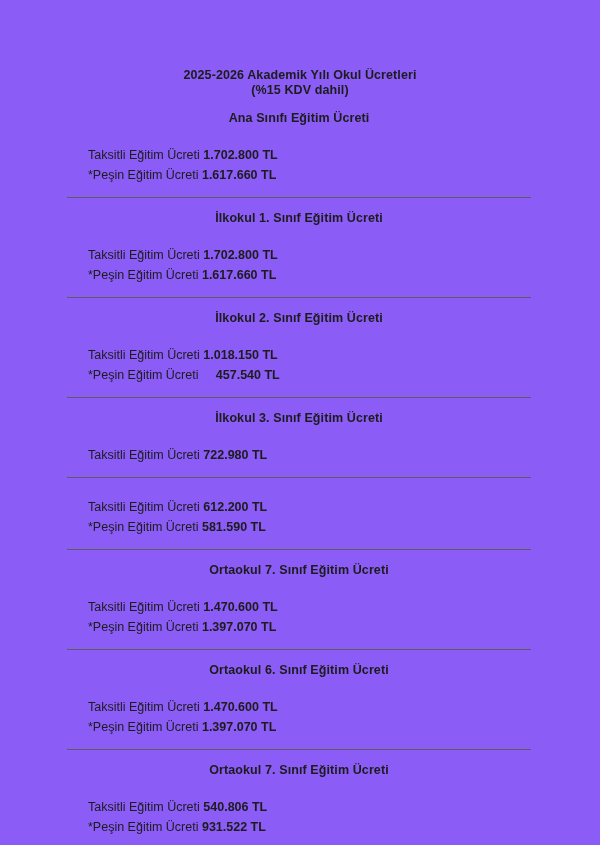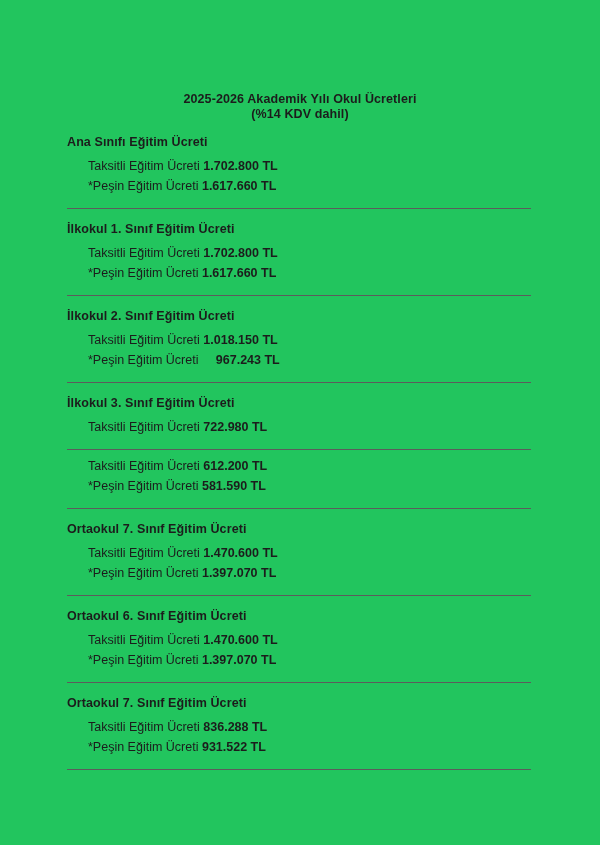--- a/index.html
+++ b/index.html
@@ -5,46 +5,47 @@
   html, body {
     margin: 0;
     padding: 0;
     background: #ffffff;
   }
   .page {
     position: relative;
     width: 600px;
     height: 845px;
     box-sizing: border-box;
-    background: #22c55e;
+    background: #8b5cf6;
     overflow: hidden;
-    padding-top: 92px;
+    padding-top: 68px;
     font-family: "Liberation Sans", sans-serif;
     color: #1c1c1c;
   }
   .title-block {
     text-align: center;
     font-weight: bold;
     font-size: 12.5px;
     line-height: 15px;
     letter-spacing: 0.1px;
   }
   .content {
     margin-left: 67px;
     margin-right: 69px; 
   }
   .section-heading {
     font-weight: bold;
     font-size: 12.5px;
     line-height: 16px;
     margin-top: 12px;
     letter-spacing: 0.1px;
+    text-align: center;
   }
   .rows {
-    margin-top: 6px;
+    margin-top: 19px;
   }
   .fee-row {
     font-size: 12.5px;
     line-height: 20px;
     padding-left: 21px;
   }
   .fee-label {
     font-weight: normal;
   }
   .fee-value {
@@ -57,21 +58,21 @@
     margin: 12px 0 0 0;
   }
 </style>
 </head>
 <body>
 
 <div class="page">
 
   <div class="title-block">
     <div>2025-2026 Akademik Yılı Okul Ücretleri</div>
-    <div>(%14 KDV dahil)</div>
+    <div>(%15 KDV dahil)</div>
   </div>
 
   <div class="content">
 
     <div class="section">
       <div class="section-heading">Ana Sınıfı Eğitim Ücreti</div>
       <div class="rows">
         <div class="fee-row"><span class="fee-label">Taksitli Eğitim Ücreti</span> <span class="fee-value">1.702.800 TL</span></div>
         <div class="fee-row"><span class="fee-label">*Peşin Eğitim Ücreti</span> <span class="fee-value">1.617.660 TL</span></div>
       </div>
@@ -84,21 +85,21 @@
         <div class="fee-row"><span class="fee-label">Taksitli Eğitim Ücreti</span> <span class="fee-value">1.702.800 TL</span></div>
         <div class="fee-row"><span class="fee-label">*Peşin Eğitim Ücreti</span> <span class="fee-value">1.617.660 TL</span></div>
       </div>
       <hr class="section-divider">
     </div>
 
     <div class="section">
       <div class="section-heading">İlkokul 2. Sınıf Eğitim Ücreti</div>
       <div class="rows">
         <div class="fee-row"><span class="fee-label">Taksitli Eğitim Ücreti</span> <span class="fee-value">1.018.150 TL</span></div>
-        <div class="fee-row"><span class="fee-label">*Peşin Eğitim Ücreti</span> <span class="fee-value">    967.243 TL</span></div>
+        <div class="fee-row"><span class="fee-label">*Peşin Eğitim Ücreti</span> <span class="fee-value">    457.540 TL</span></div>
       </div>
       <hr class="section-divider">
     </div>
 
     <div class="section">
       <div class="section-heading">İlkokul 3. Sınıf Eğitim Ücreti</div>
       <div class="rows">
         <div class="fee-row"><span class="fee-label">Taksitli Eğitim Ücreti</span> <span class="fee-value">722.980 TL</span></div>
       </div>
       <hr class="section-divider">
@@ -126,20 +127,20 @@
       <div class="rows">
         <div class="fee-row"><span class="fee-label">Taksitli Eğitim Ücreti</span> <span class="fee-value">1.470.600 TL</span></div>
         <div class="fee-row"><span class="fee-label">*Peşin Eğitim Ücreti</span> <span class="fee-value">1.397.070 TL</span></div>
       </div>
       <hr class="section-divider">
     </div>
 
     <div class="section">
       <div class="section-heading">Ortaokul 7. Sınıf Eğitim Ücreti</div>
       <div class="rows">
-        <div class="fee-row"><span class="fee-label">Taksitli Eğitim Ücreti</span> <span class="fee-value">836.288 TL</span></div>
+        <div class="fee-row"><span class="fee-label">Taksitli Eğitim Ücreti</span> <span class="fee-value">540.806 TL</span></div>
         <div class="fee-row"><span class="fee-label">*Peşin Eğitim Ücreti</span> <span class="fee-value">931.522 TL</span></div>
       </div>
       <hr class="section-divider">
     </div>
 
   </div>
 </div>
 
 </body></html>

